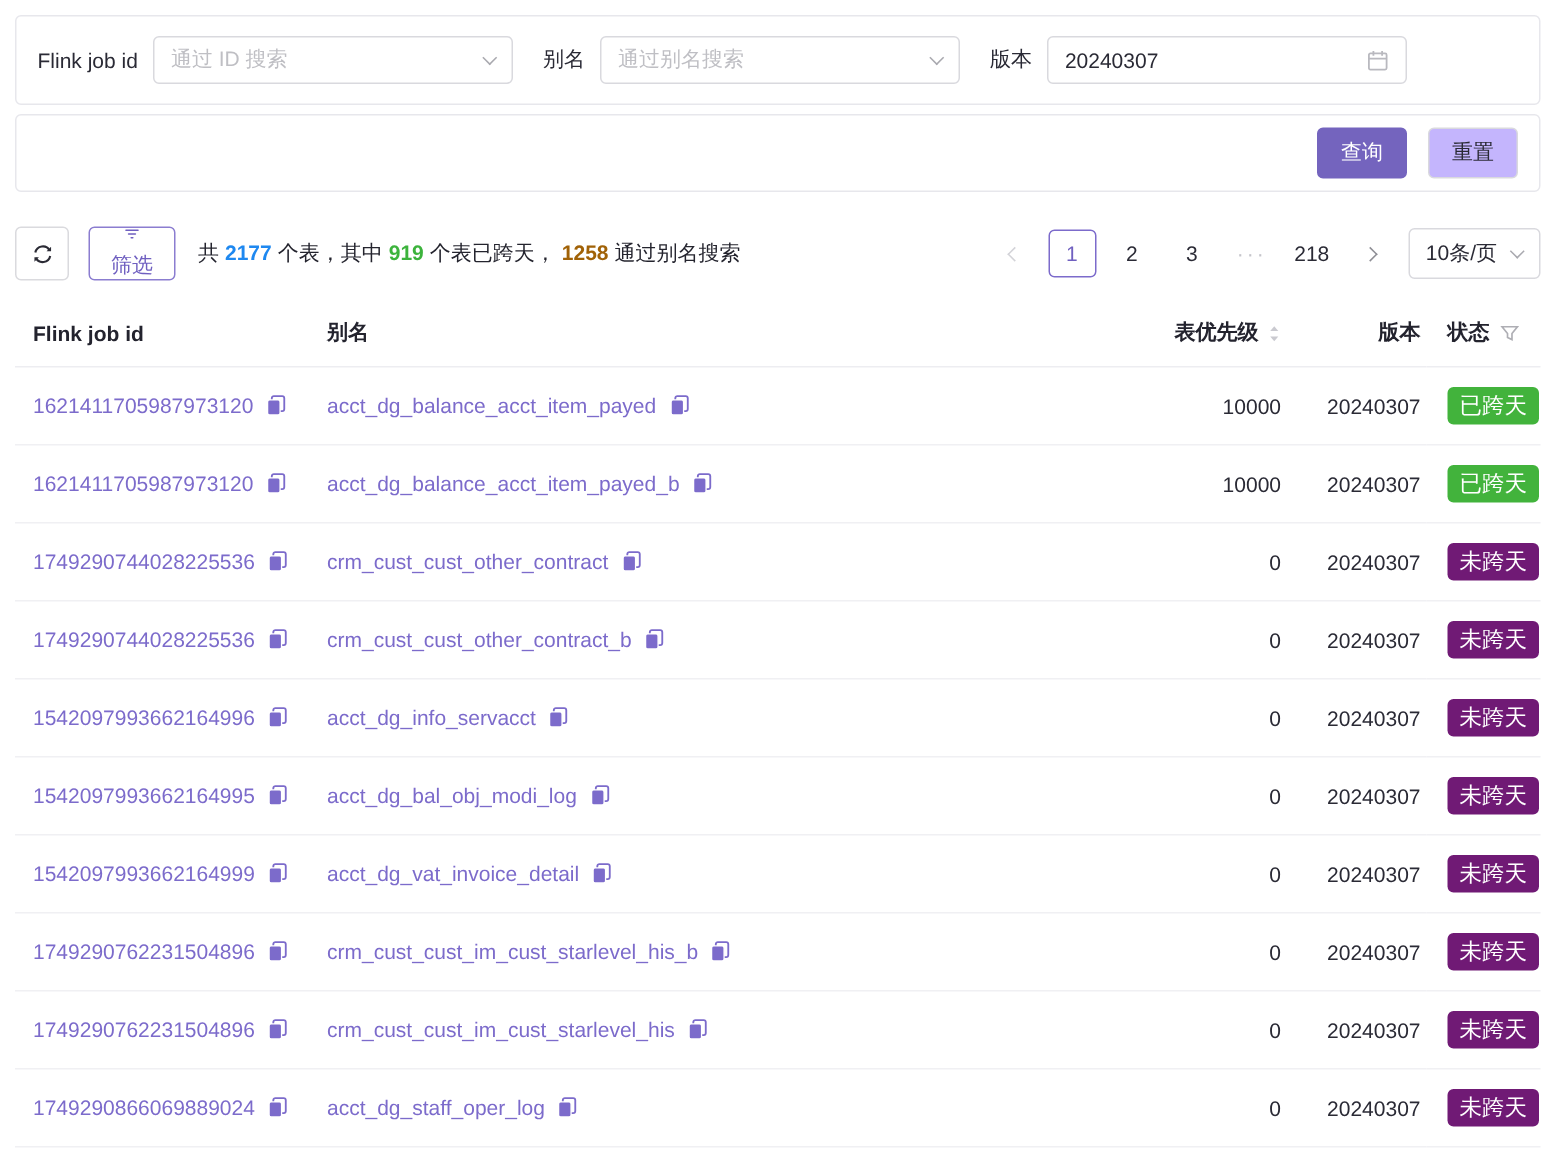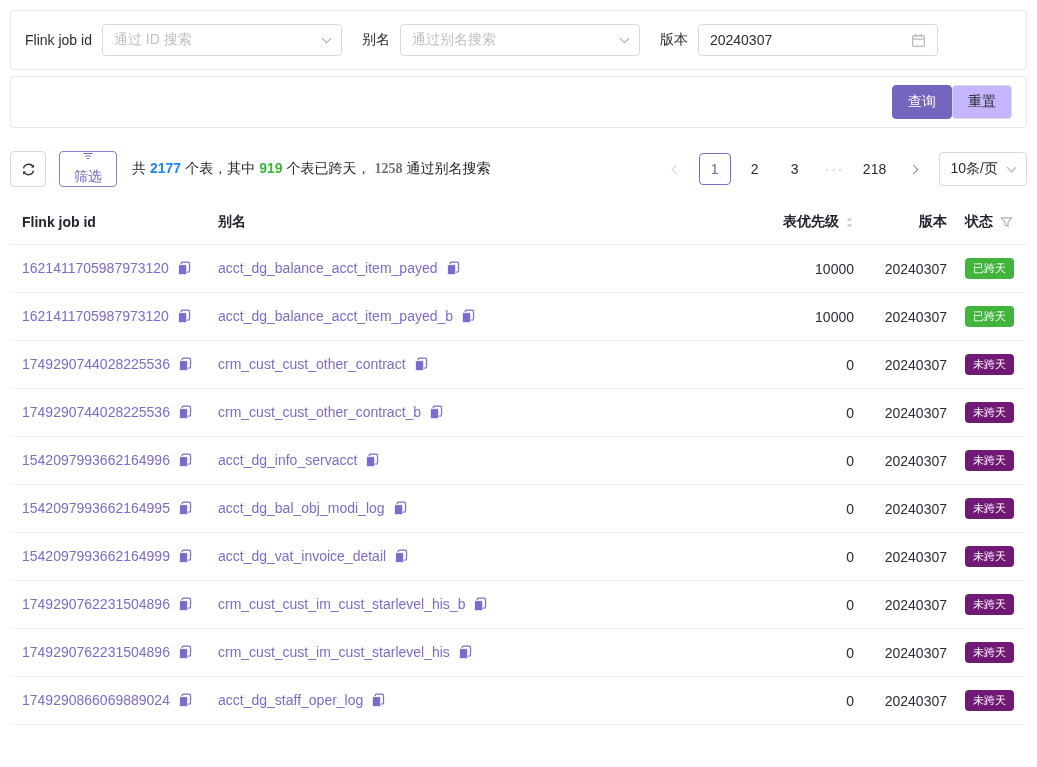--- a/index.html
+++ b/index.html
@@ -19,36 +19,36 @@
   .f-group + .f-group { margin-left:20px; }
   .f-label { margin-right:10px; white-space:nowrap; color:#2a2a35; }
   .select, .date-input {
     width:240px; height:32px; border:1px solid #d9d9de; border-radius:4px;
     display:flex; align-items:center; justify-content:space-between;
     padding:0 11px; background:#fff; cursor:pointer;
   }
   .placeholder { color:#bfbfc4; }
   .value-text { color:#2a2a35; }
 
-  .actions-card { margin-top:6px; padding:8px 14px; display:flex; justify-content:flex-end; gap:0; align-items:center; }
+  .actions-card { margin-top:6px; padding:8px 14px; display:flex; justify-content:flex-end; gap:14px; align-items:center; }
   .btn { height:34px; padding:0 15px; border-radius:4px; font-size:14px; display:inline-flex; align-items:center; cursor:pointer; }
   .btn-primary { background:#7464be; border:1px solid #7464be; color:#fff; }
   .btn-default { background:#c4b5fd; border:1px solid #d9d9de; color:#2a2a35;text-align:right; }
 
   
   .toolbar { margin-top:23px; display:flex; align-items:center; }
   .icon-btn { width:36px; height:36px; border:1px solid #dadade; border-radius:4px; background:#fff;
               display:flex; align-items:center; justify-content:center; cursor:pointer; }
   .filter-btn { margin-left:13px; height:36px; padding:0 14px; border:1px solid #8b7dd0; border-radius:4px;
                 background:#fff; color:#6f5fc0; display:flex; align-items:center; gap:8px; cursor:pointer;flex-direction:column; }
   .summary { margin-left:15px; color:#24242e; white-space:nowrap; }
   .summary .num { font-weight:bold; margin:0 4px; }
   .n-blue { color:#1e88f0; }
   .n-green { color:#3cb33c; }
-  .n-red { color:#737373;font-family:Liberation Serif, serif; }
+  .n-red { color:#a16207; }
 
   
   .pagination { margin-left:auto; display:flex; align-items:center; gap:8px; }
   .pg-pages { display:flex; align-items:center; gap:8px; }
   .pg-item { min-width:32px; height:32px; padding:0 4px; display:flex; align-items:center; justify-content:center;
              border-radius:4px; color:#2a2a35; cursor:pointer; background:#fff; }
   .pg-item.active { border:1px solid #7c6bcb; color:#7060c0; cursor:default; }
   .pg-item.pg-ellipsis { color:#c4c4ca; letter-spacing:2px; cursor:default; }
   .pg-prev { color:#d3d3d8; }
   .pg-next { color:#8e8e95; }
@@ -65,21 +65,21 @@
   th { text-align:left; font-weight:bold; color:#23232e; padding:13px 0 13px 12px;
        border-bottom:1px solid #ededf1; font-size:14px; }
   td { padding:13px 0 13px 12px; border-bottom:1px solid #f0f0f3; font-size:14px; color:#2a2a35; }
   .col-priority { text-align:right; padding-right:2px; }
   .col-version { text-align:right; padding-right:4px; }
   .col-status { padding-left:14px; }
   th.col-priority .th-inner { display:inline-flex; align-items:center; gap:6px; }
   th.col-status .th-inner { display:inline-flex; align-items:center; gap:7px; }
   .link { color:#7c6bcb; }
   .copy { color:#7c6bcb; margin-left:8px; cursor:pointer; display:inline-block; vertical-align:-2px; }
-  .badge { display:inline-block; padding:3px 8px; border-radius:4px; font-size:11px; color:#fff; white-space:nowrap; }
+  .badge { display:inline-block; padding:3px 8px; border-radius:4px; font-size:15px; color:#fff; white-space:nowrap; }
   .badge.green { background:#42b33c; }
   .badge.red { background:#701a75; }
 </style>
 </head>
 <body>
 
 <div class="page">
 
   <div class="card">
     <div class="filter-row">

